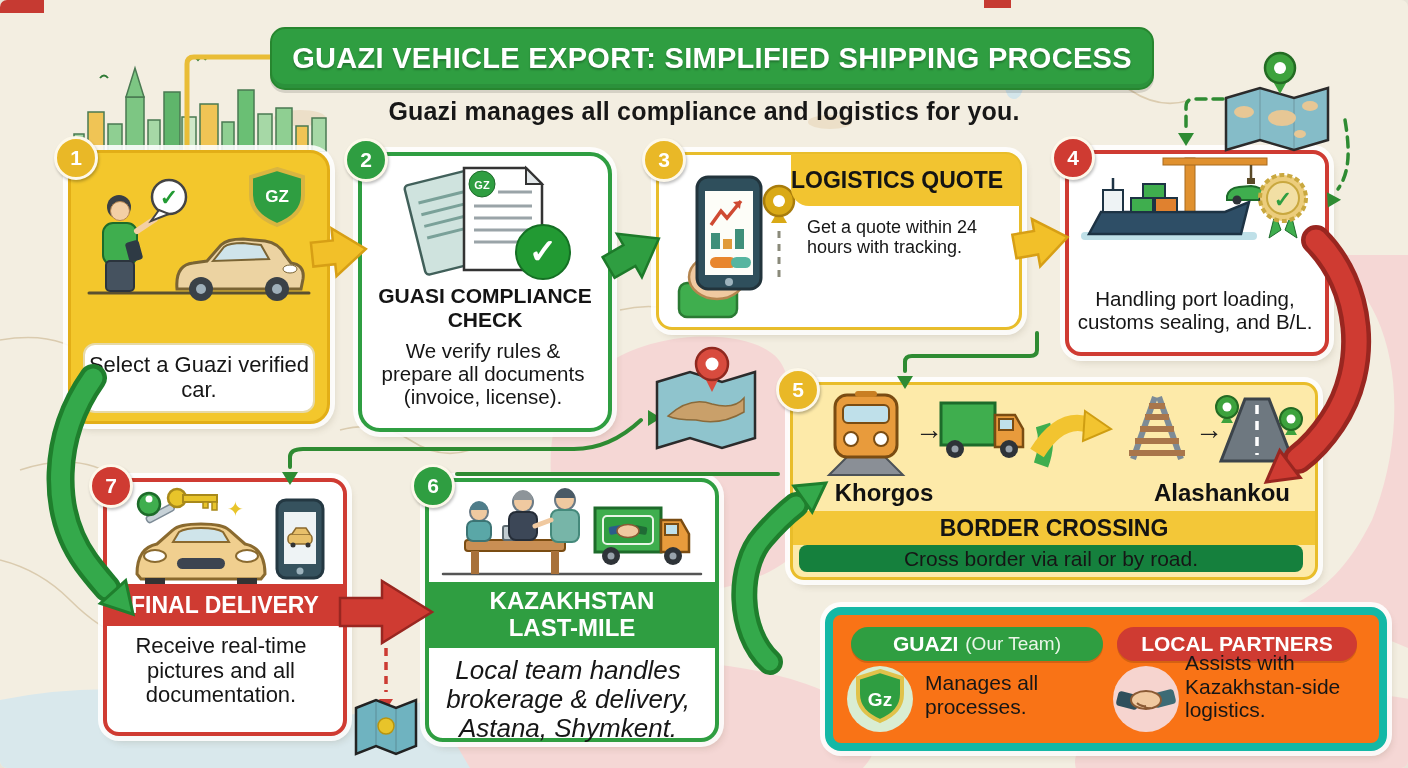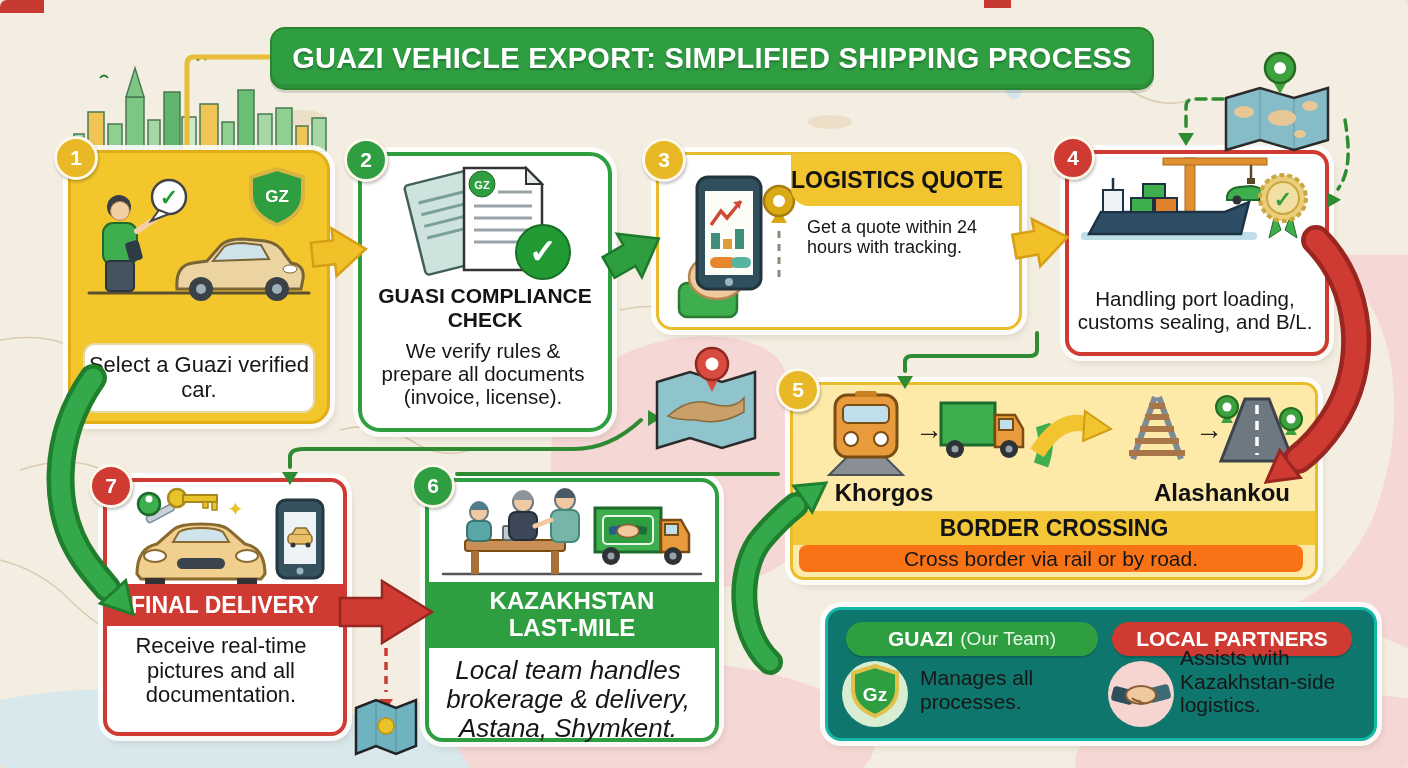--- a/index.html
+++ b/index.html
@@ -54,40 +54,40 @@
   #card4 .desc{position:absolute;left:4px;top:134px;width:244px;font-size:20.5px;}
   
   #card5{left:790px;top:382px;width:522px;height:192px;background:#fdeaa9;
          border:3px solid #e9bd2a;border-radius:14px;}
   #card5 .loc{position:absolute;top:94px;font-size:24px;font-weight:bold;color:#111;}
   #card5 .loc.left{left:26px;width:130px;text-align:center;}
   #card5 .loc.right{right:8px;width:170px;text-align:center;}
   #card5 .band{position:absolute;left:0;top:126px;width:100%;height:34px;background:#f3c738;
          display:flex;align-items:center;justify-content:center;}
   #card5 .band span{font-size:23px;font-weight:bold;color:#141414;}
-  #card5 .strip{position:absolute;left:6px;top:160px;width:504px;height:27px;background:#f97316;
+  #card5 .strip{position:absolute;left:6px;top:160px;width:504px;height:27px;background:#15803d;
          border-radius:8px;display:flex;align-items:center;justify-content:center;}
   #card5 .strip span{font-size:21px;color:#161616;}
   
   #card6{left:425px;top:478px;width:286px;height:256px;background:#fff;
          border:4px solid #2f9e41;border-radius:18px;}
   #card6 .band{position:absolute;left:-4px;right:-4px;top:100px;height:66px;background:#2f9e41;
          display:flex;align-items:center;justify-content:center;}
   #card6 .band span{font-size:24px;font-weight:bold;color:#fff;text-align:center;line-height:1.12;width:210px;}
   #card6 .desc{position:absolute;left:8px;top:174px;width:262px;font-size:26px;font-style:italic;}
   
   #card7{left:103px;top:478px;width:236px;height:250px;background:#fff;
          border:4px solid #cf3b32;border-radius:16px;}
   #card7 .band{position:absolute;left:-4px;right:-4px;top:102px;height:42px;background:#cf3b32;
          display:flex;align-items:center;justify-content:center;}
   #card7 .band span{font-size:23px;font-weight:bold;color:#fff;}
   #card7 .desc{position:absolute;left:6px;top:152px;width:216px;font-size:22px;}
   
-  #legend{left:825px;top:607px;width:546px;height:128px;background:#0f766e;
-         border:3px solid #14b8a6;border-radius:16px;}
+  #legend{left:825px;top:607px;width:546px;height:128px;background:#f97316;
+         border:8px solid #14b8a6;border-radius:16px;}
   .pill{position:absolute;top:12px;height:34px;border-radius:17px;display:flex;
         align-items:center;justify-content:center;box-shadow:0 2px 0 rgba(0,0,0,.15);}
   #pill-guazi{left:18px;width:252px;background:#2f9e41;}
   #pill-partners{left:284px;width:240px;background:#cf3b32;}
   .pill .b{color:#fff;font-weight:bold;font-size:21px;}
   .pill .s{color:#eaf6e8;font-size:19px;margin-left:7px;}
   .lg-desc{position:absolute;font-size:21px;color:#161616;line-height:1.12;text-align:left;}
   
   .corner{position:absolute;background:#c63a32;z-index:7;}
 </style>
@@ -143,20 +143,21 @@
     <path d="M30 26 q4 -5 8 0" stroke="#2f7a35" stroke-width="2" fill="none"></path>
   </svg>
 
   <svg class="abs" style="left:0;top:0;z-index:1" width="300" height="170" viewBox="0 0 300 170">
     <path d="M280 57 L194 57 Q187 57 187 64 L187 152" stroke="#e9bd37" stroke-width="5" fill="none"></path>
   </svg>
 
   <div id="banner">
     <span>GUAZI VEHICLE EXPORT: SIMPLIFIED SHIPPING PROCESS</span>
   </div>
+  <div id="subtitle">Guazi manages all compliance and logistics for you.</div>
 
   <div id="card1" class="card">
     <svg class="abs" style="left:10px;top:6px" width="236" height="148" viewBox="0 0 236 148">
       <line x1="8" y1="134" x2="228" y2="134" stroke="#5a5030" stroke-width="3" stroke-linecap="round"></line>
       <g>
         <circle cx="38" cy="48" r="12" fill="#3a3f45"></circle>
         <circle cx="39" cy="52" r="9.5" fill="#f3cfa6" stroke="#b5854f"></circle>
         <rect x="22" y="64" width="34" height="42" rx="10" fill="#3fae4e" stroke="#1d6b2a" stroke-width="2"></rect>
         <rect x="25" y="102" width="28" height="30" rx="4" fill="#45525f" stroke="#2b343d" stroke-width="2"></rect>
         <rect x="46" y="82" width="14" height="20" rx="3" fill="#2e3a44" transform="rotate(-15 53 92)"></rect>

